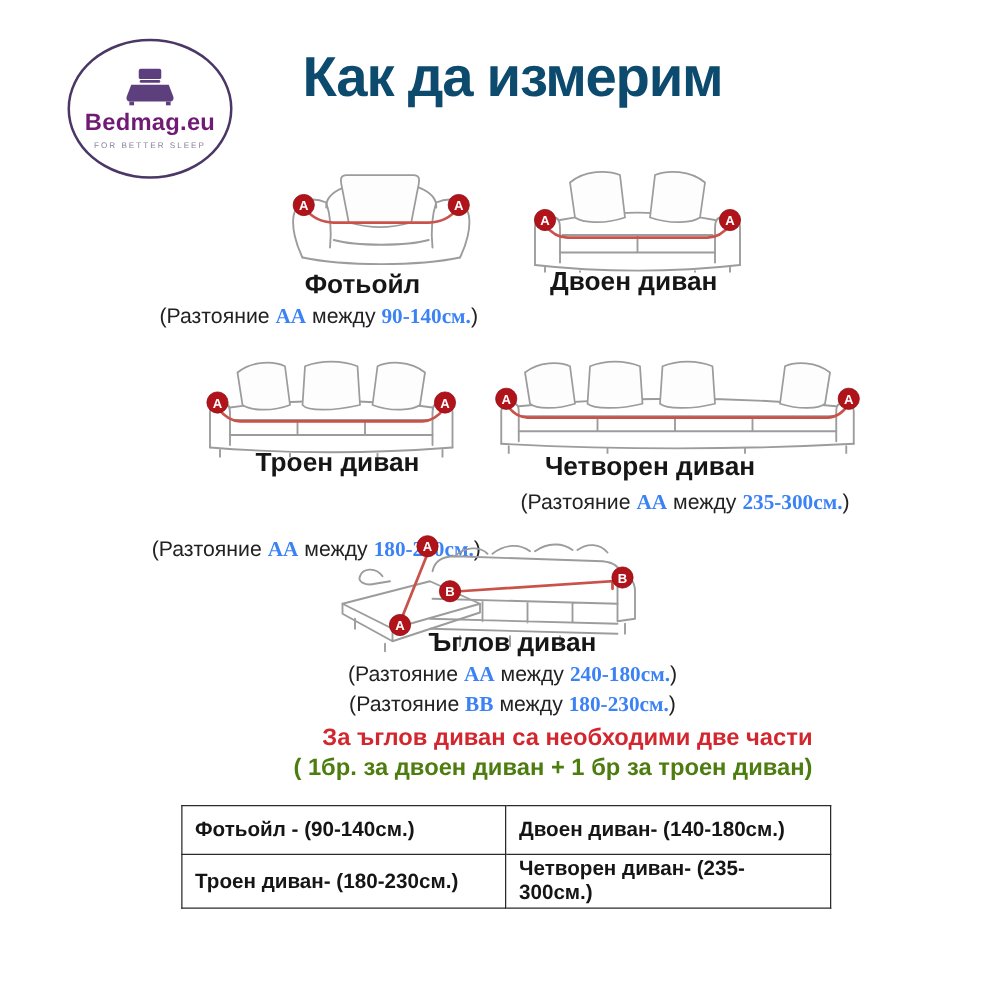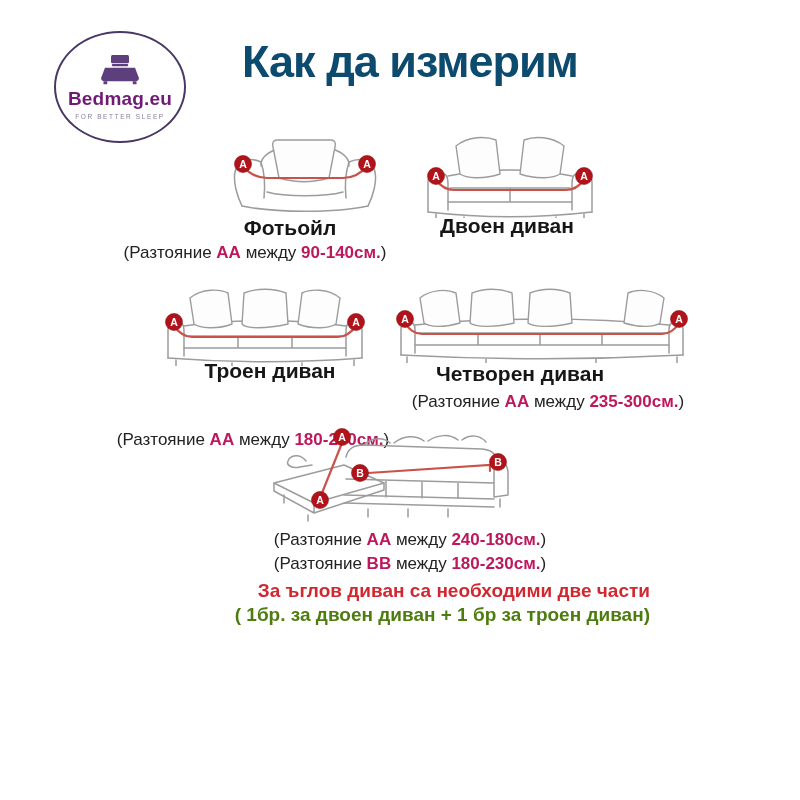--- a/index.html
+++ b/index.html
@@ -13,21 +13,21 @@
   .logo .brand{font-size:19px;font-weight:bold;color:#701a75;letter-spacing:.2px;margin-top:2px;}
   .logo .tagline{font-size:6.5px;letter-spacing:1.6px;color:#8a7f9b;margin-top:3px;}
 
   
   .title{left:200px;top:36px;width:420px;margin:0;text-align:center;
          font-size:45px;font-weight:bold;color:#0c4a6e;letter-spacing:-1px;}
 
   
   .sofa-name{margin:0;text-align:center;font-size:21px;font-weight:bold;color:#161616;}
   .caption{margin:0;text-align:center;font-size:17px;color:#222;}
-  .caption b{color:#be185d;}
+  .caption b{color:#3b82f6;font-family:Liberation Serif, serif;}
   .note{margin:0;text-align:right;font-size:19px;font-weight:bold;}
   .note-red{color:#d32730;}
   .note-black{color:#4d7c0f;}
 
   .name-armchair{left:140px;top:216px;width:300px;text-align:center;}
   .cap-armchair {left:100px;top:243px;width:310px;}
   .name-double  {left:357px;top:214px;width:300px;}
   .cap-double   {left:405px;top:243px;width:300px;}
   .name-triple  {left:120px;top:359px;width:300px;}
   .cap-triple   {left:103px;top:389px;width:300px;margin-top:41px;}
@@ -188,20 +188,33 @@
     </g>
     <g>
       <circle class="mk" cx="102" cy="46" r="8.5"></circle>
         <text class="mt" x="102" y="50">B</text>
     </g>
     <g>
       <circle class="mk" cx="240" cy="35" r="8.5"></circle>
         <text class="mt" x="240" y="39">B</text>
     </g>
   </svg>
+  <p class="abs sofa-name name-corner">Ъглов диван</p>
   <p class="abs caption cap-corner-aa"><span>(Разтояние </span><b>АА</b><span> между </span><b>240-180см.</b><span>)</span></p>
   <p class="abs caption cap-corner-bb"><span>(Разтояние </span><b>ВВ</b><span> между </span><b>180-230см.</b><span>)</span></p>
 
   <p class="abs note note-red note-red-pos">За ъглов диван са необходими две части</p>
   <p class="abs note note-black note-black-pos">( 1бр. за двоен диван + 1 бр за троен диван)</p>
 
+  <table class="abs size-table">
+    <tbody>
+        <tr>
+      <td>Фотьойл - (90-140см.)</td>
+      <td>Двоен диван- (140-180см.)</td>
+    </tr>
+    <tr>
+      <td>Троен диван- (180-230см.)</td>
+      <td>Четворен диван- (235-300см.)</td>
+    </tr>
+  </tbody>
+    </table>
 
 </div>
 
 </body></html>

